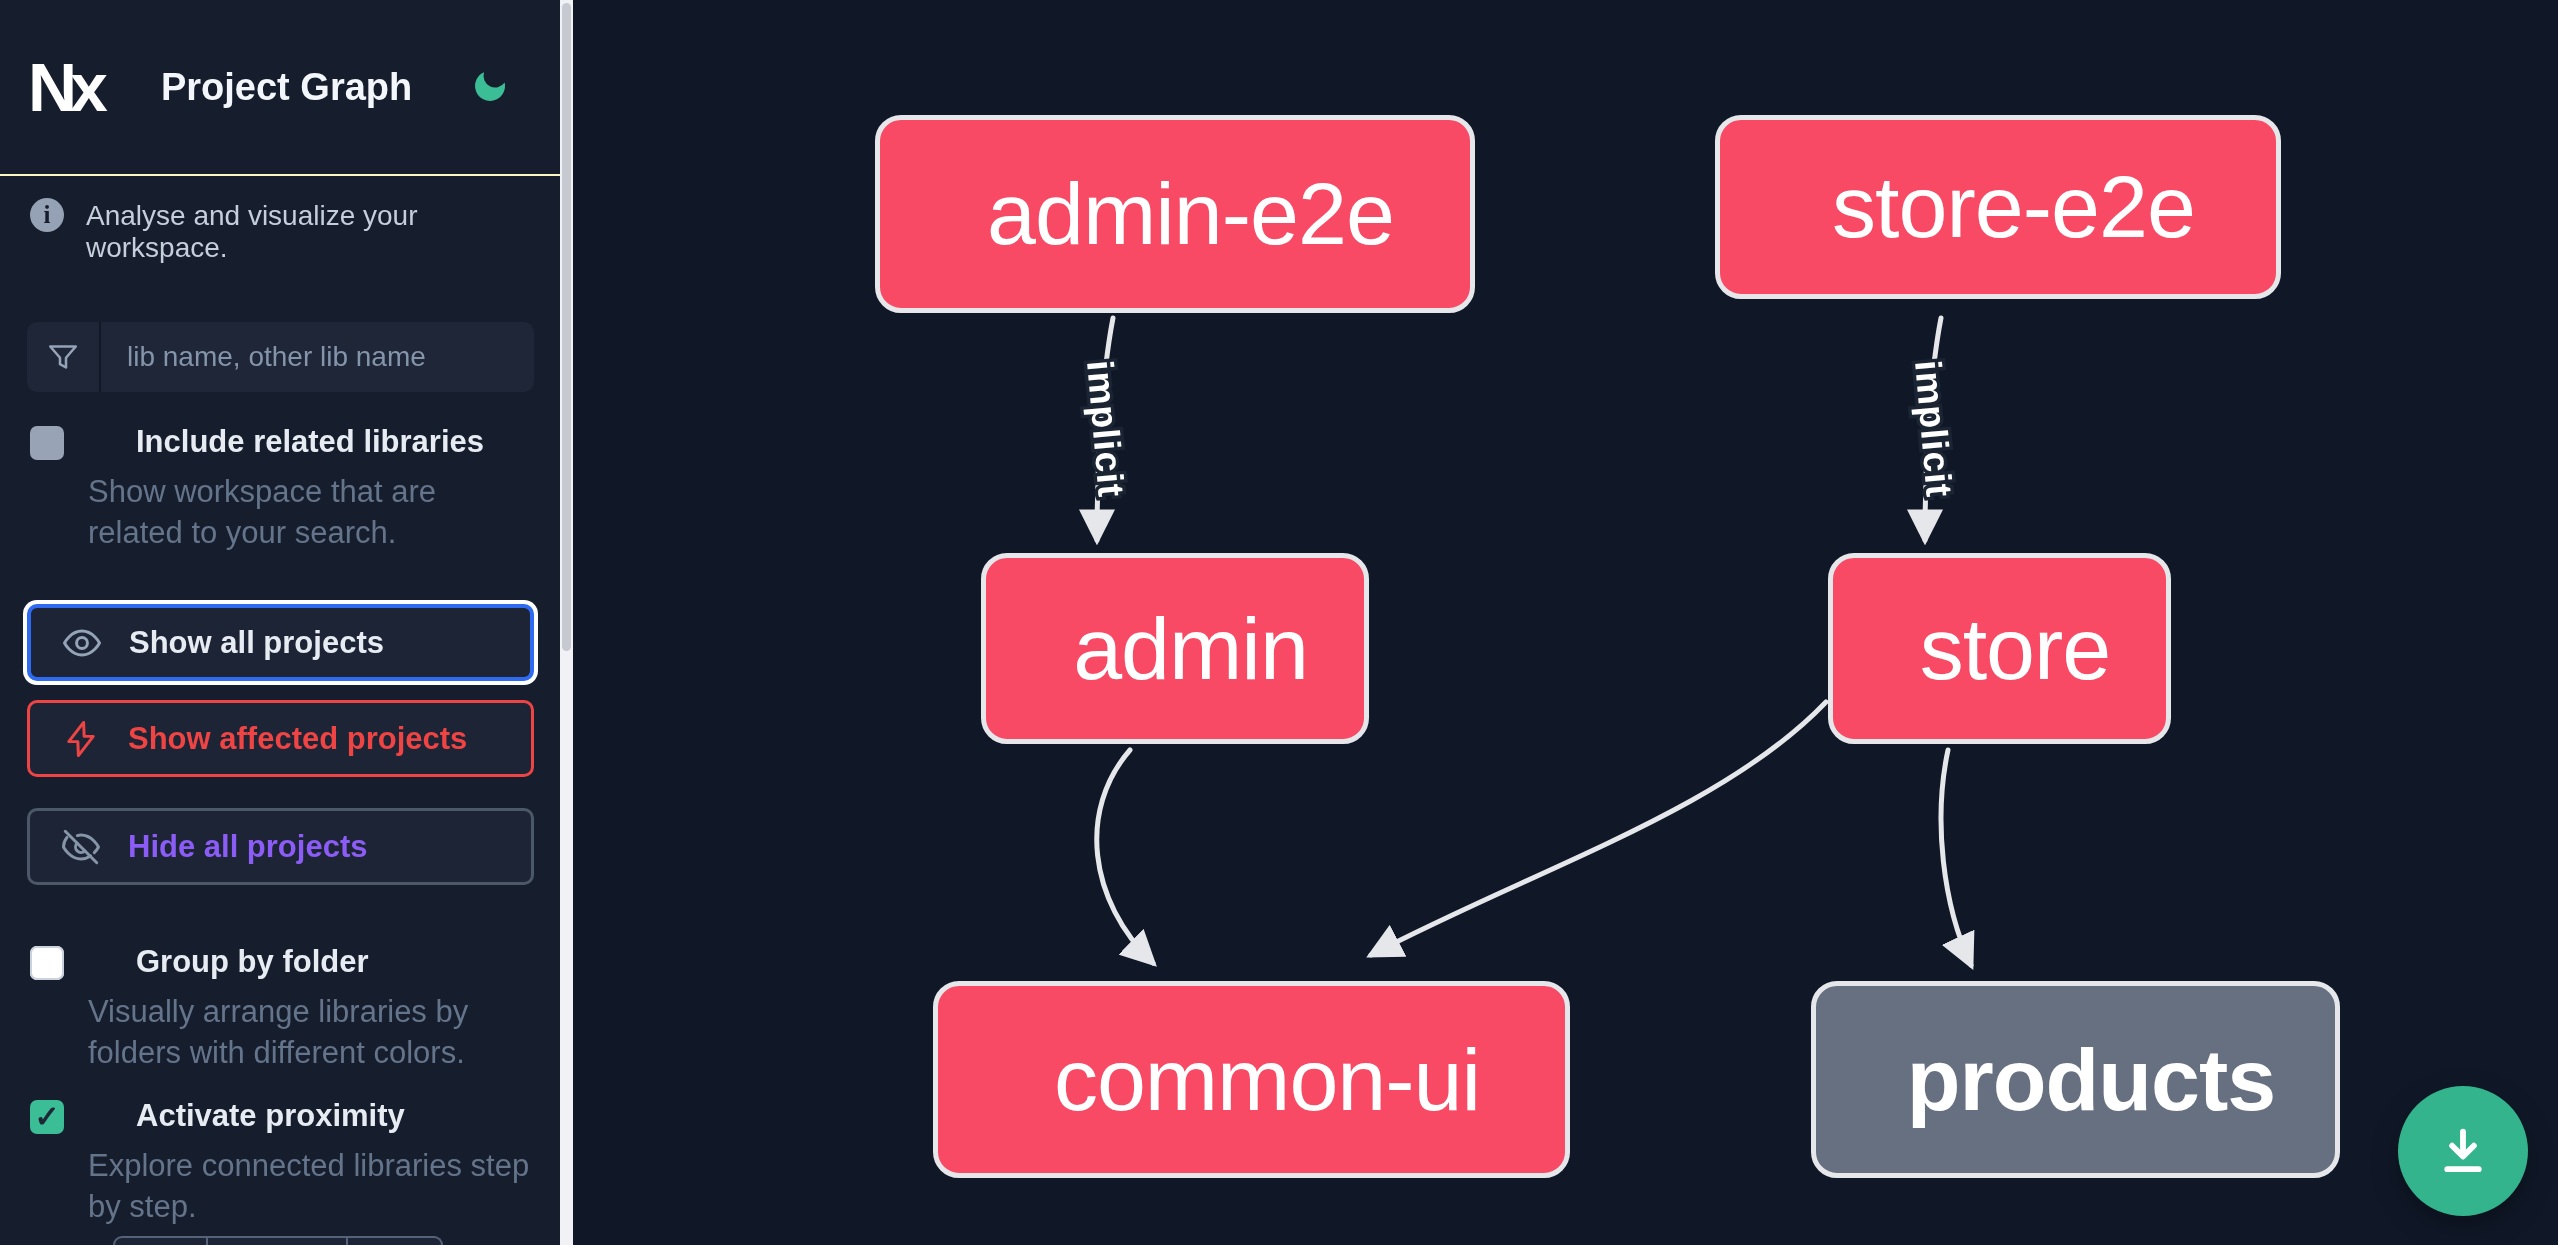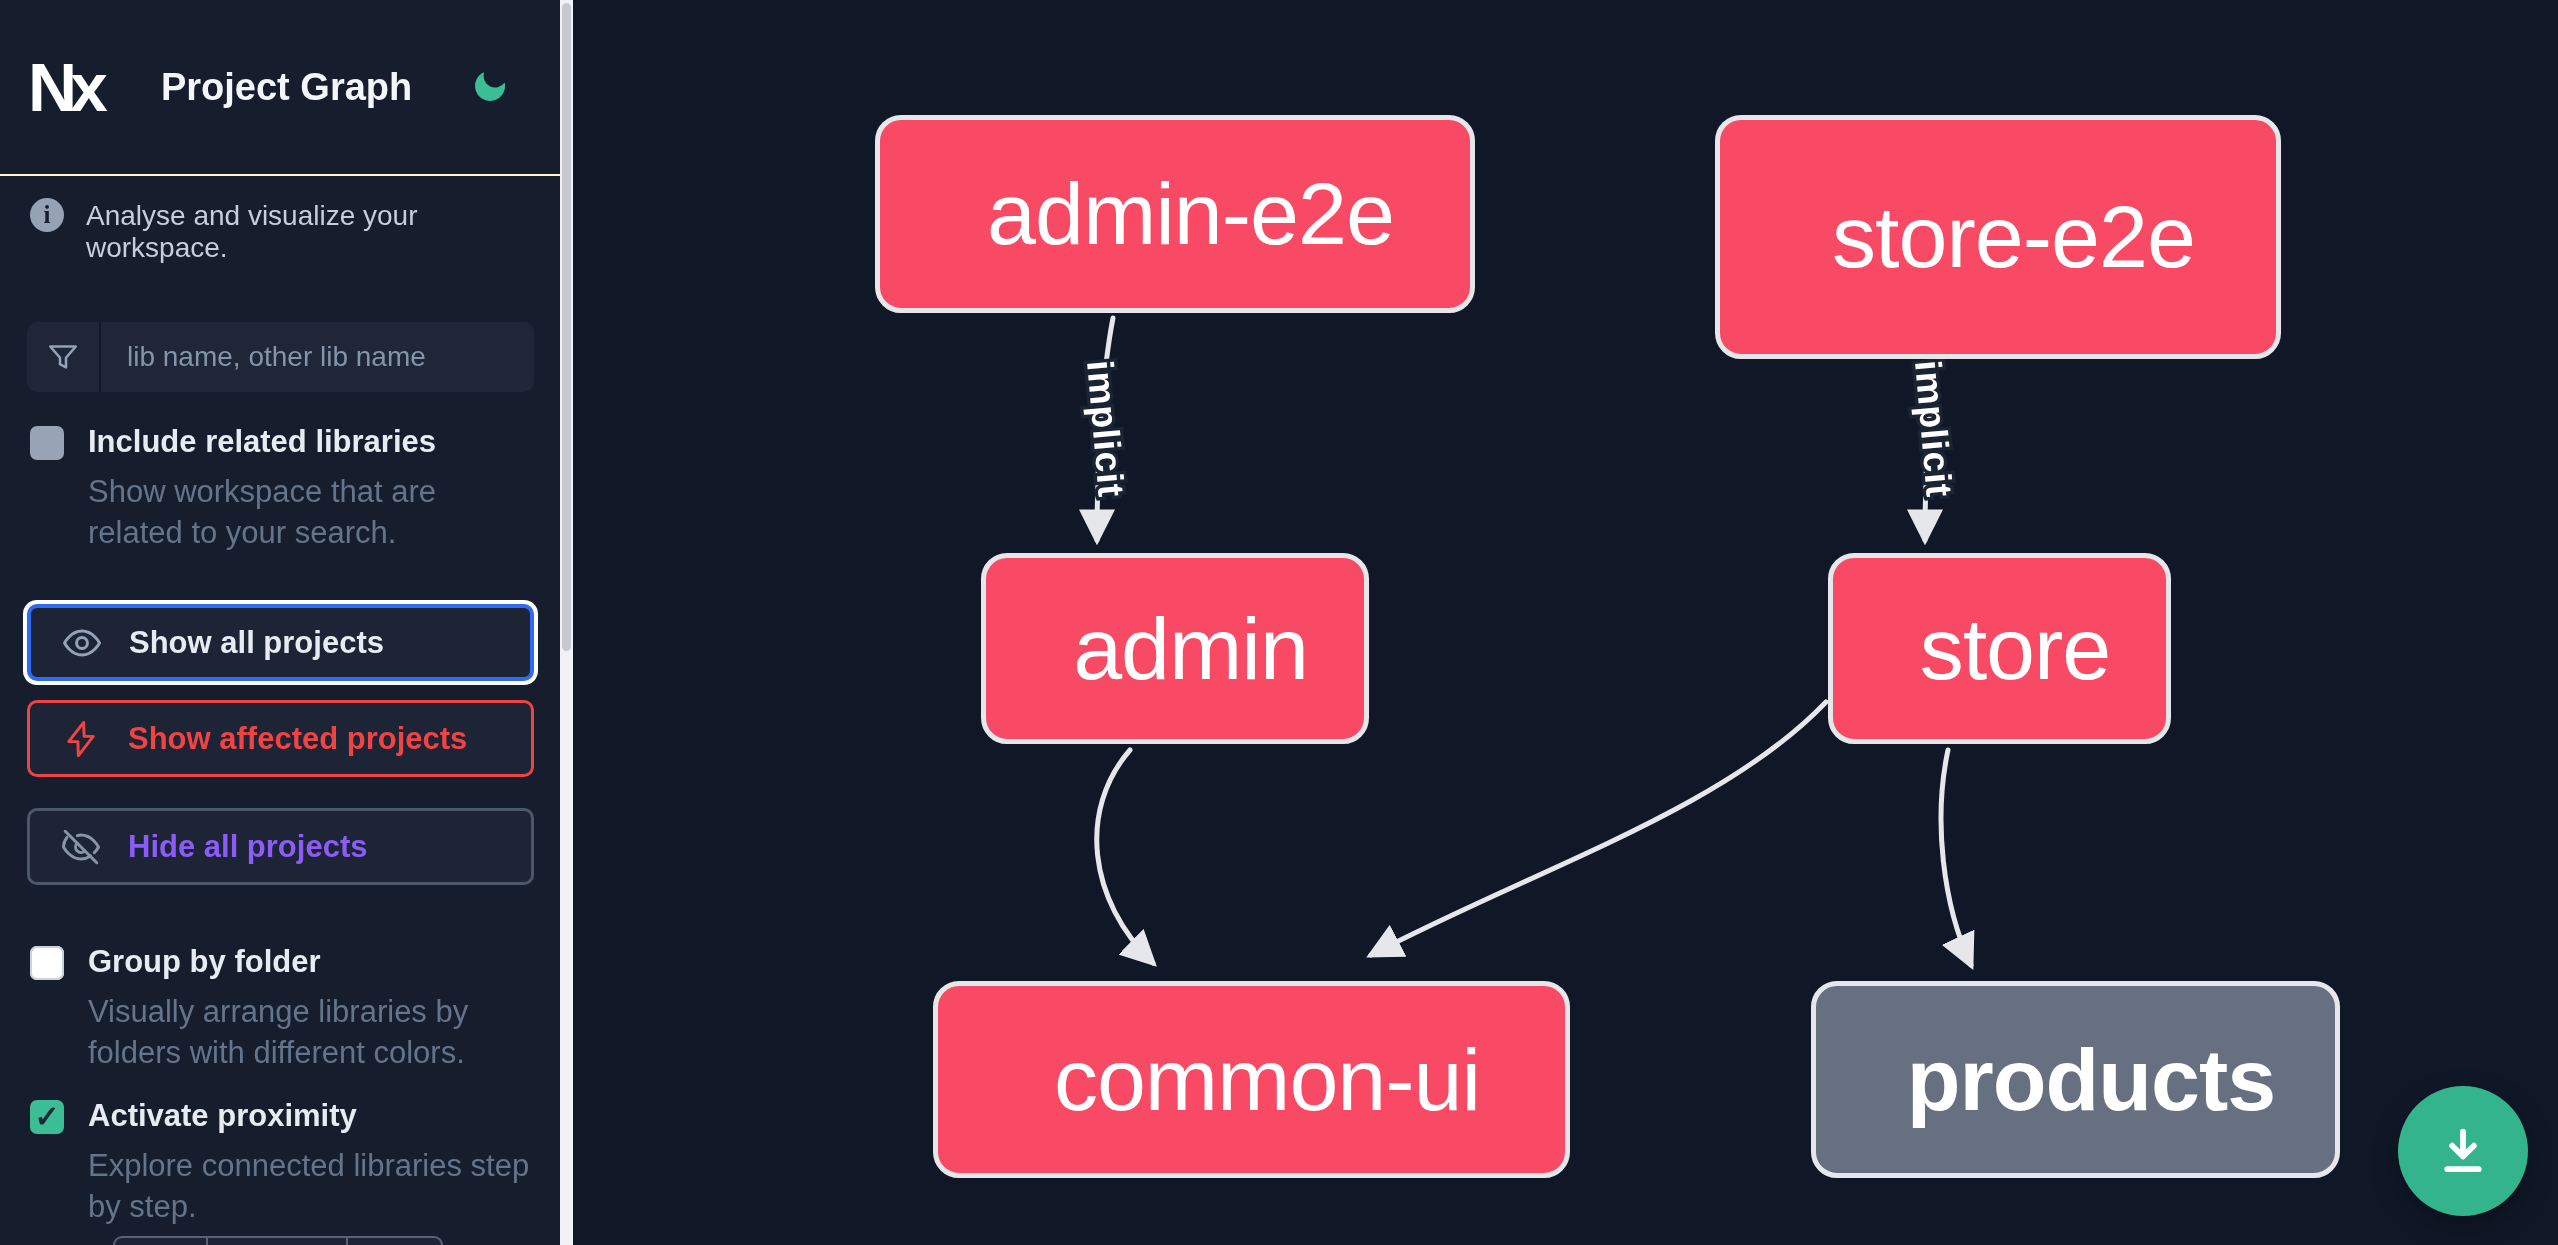--- a/index.html
+++ b/index.html
@@ -58,21 +58,21 @@
 
   .toggle { position: absolute; left: 30px; width: 505px; display: flex; gap: 24px; }
   .checkbox {
     flex: none; width: 34px; height: 34px; border-radius: 7px; margin-top: 2px;
     display: flex; align-items: center; justify-content: center;
   }
   .cb-gray  { background: #98a4b5; }
   .cb-white { background: #ffffff; box-shadow: inset 0 0 0 2px #c9d2dd; }
   .cb-green { background: #3bbd96; }
   .cb-green .check { color: #1d2736; font-size: 30px; font-weight: bold; line-height: 1; }
-  .toggle-label { font-size: 31px; font-weight: 700; color: #e7ecf3; }
+  .toggle-label { font-size: 31px; font-weight: 700; color: #e7ecf3; margin-left: 48px; }
   .toggle-desc  { font-size: 31px; color: #64748b; margin-top: 12px; line-height: 1.32; width: 450px; }
 
   .btn {
     position: absolute; left: 27px; width: 507px; height: 77px;
     background: #1c2435; border-radius: 10px;
     display: flex; align-items: center; gap: 26px; padding-left: 30px;
     font-size: 31px; font-weight: 700; cursor: pointer; font-family: inherit;
   }
   .btn svg { width: 42px; height: 42px; flex: none; }
   .btn-show-all  { top: 604px; border: 4px solid #2f6bf0; box-shadow: 0 0 0 4px #ffffff; color: #e7ecf3; }
@@ -222,21 +222,21 @@
     <path class="edge" d="M 1375 750 C 1360 820, 1370 905, 1398 965" marker-end="url(#arrow)"></path>
 
     <text class="edge-label" transform="translate(520,430) rotate(85)">implicit</text>
     <text class="edge-label" transform="translate(1348,430) rotate(85)">implicit</text>
   </svg>
 
   <div class="node node-pink" style="left:302px;  top:115px; width:600px; height:198px">
     <span>admin-e2e</span>
   </div>
 
-  <div class="node node-pink" style="left:1142px; top:115px; width:566px; height:244px">
+  <div class="node node-pink" style="left:1142px; top:115px; width:566px; height:184px">
     <span>store-e2e</span>
   </div>
 
   <div class="node node-pink" style="left:408px;  top:553px; width:388px; height:191px">
     <span>admin</span>
   </div>
 
   <div class="node node-pink" style="left:1255px; top:553px; width:343px; height:191px">
     <span>store</span>
   </div>

